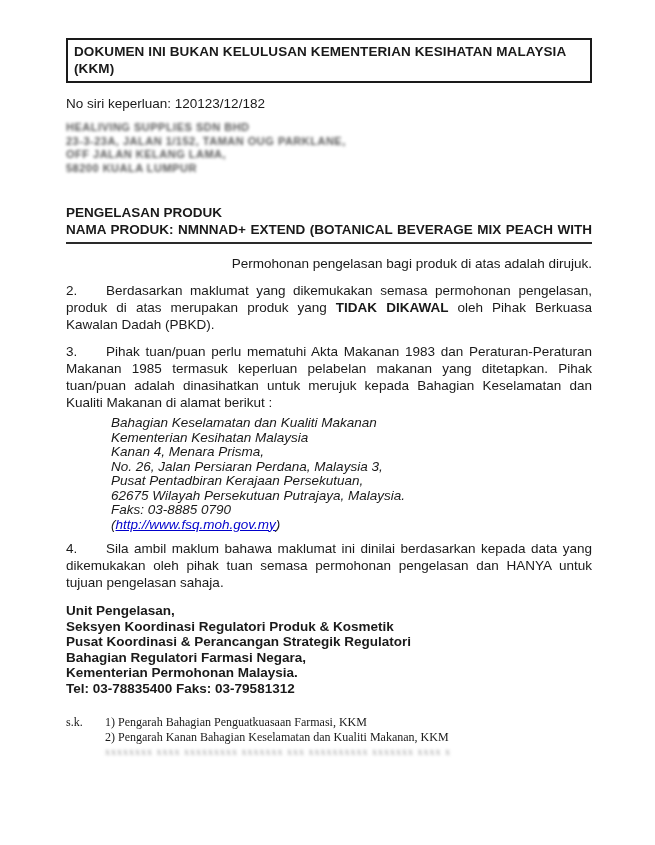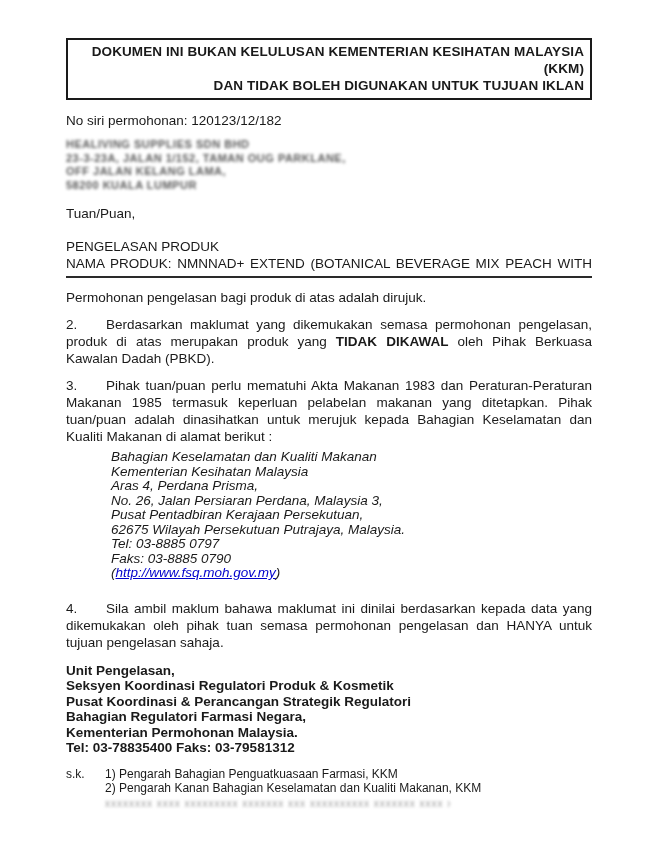--- a/index.html
+++ b/index.html
@@ -19,72 +19,73 @@
     line-height: 17px;
   }
   .page {
     width: 655px;
     height: 845px;
     padding: 38px 63px 0 66px;
     background: #ffffff;
   }
   .notice-box {
     border: 2px solid #1a1a1a;
-    text-align: right;
+    text-align: left;
     font-weight: bold;
     padding: 3px 6px 4px 6px;
     letter-spacing: 0.1px;
   }
   .serial { margin-top: 12px; }
   .recipient {
     margin-top: 9px;
     font-size: 11px;
     line-height: 13.5px;
     letter-spacing: 0.5px;
     color: #5a5a5a;
     filter: blur(1.7px);
     font-weight: bold;
   }
   .salutation { margin-top: 13px; }
   .subject {
-    margin-top: 16px;
-    font-weight: normal;
+    margin-top: 29px;
+    font-weight: bold;
   }
   .subject .just-last {
     text-align: justify;
     text-align-last: justify;
   }
   .subject-underline {
     margin-top: 4px;
     border: 0;
     border-top: 2px solid var(--rule);
     height: 0;
   }
-  .para-intro { margin-top: 11px; }
+  .para-intro { margin-top: 11px; text-align: right; }
   .body-para { margin-top: 10px; text-align: justify; }
   .p3 { }
-  .p4 { margin-top: 19px; }
+  .p4 { margin-top: 8px; }
   .pnum { display: inline-block; width: 40px; }
   .fsq {
     margin-top: 5px;
     margin-left: 45px;
     line-height: 14.5px;
     font-style: italic;
   }
   a.site-link { color: var(--link); text-decoration: underline; cursor: pointer; }
   .sig {
     margin-top: 12px;
     font-weight: bold;
     line-height: 15.5px;
   }
   .sk {
-    margin-top: 11px;
+    margin-top: 19px;
     display: flex;
     font-size: 12px;
     line-height: 14.5px;
+    font-family: Liberation Serif, serif;
   }
   .sk-label { width: 39px; flex-shrink: 0; }
   .sk-items { flex: 1; }
   .sk-redacted {
     margin-top: 1px;
     font-size: 10px;
     color: #9a9a9a;
     filter: blur(1.6px);
     white-space: nowrap;
     overflow: hidden;
@@ -92,61 +93,58 @@
     letter-spacing: 1px;
   }
 </style>
 </head>
 <body>
 
 <div class="page">
 
   <div class="notice-box">
     <div>DOKUMEN INI BUKAN KELULUSAN KEMENTERIAN KESIHATAN MALAYSIA (KKM)</div>
-    <div>DAN TIDAK BOLEH DIGUNAKAN UNTUK TUJUAN IKLAN</div>
   </div>
 
   <div class="serial">
-    <span>No siri permohonan:</span>
+    <span>No siri keperluan:</span>
     <span>120123/12/182</span>
   </div>
 
   <div class="recipient">
     <div>HEALIVING SUPPLIES SDN BHD</div>
     <div>23-3-23A, JALAN 1/152, TAMAN OUG PARKLANE,</div>
     <div>OFF JALAN KELANG LAMA,</div>
     <div>58200 KUALA LUMPUR</div>
   </div>
 
-  <div class="salutation">Tuan/Puan,</div>
 
   <div class="subject">
     <div>PENGELASAN PRODUK</div>
     <div class="just-last">NAMA PRODUK: NMNNAD+ EXTEND (BOTANICAL BEVERAGE MIX PEACH WITH</div>
     <div class="subject-underline"></div>
   </div>
 
   <div class="para-intro">Permohonan pengelasan bagi produk di atas adalah dirujuk.</div>
 
   <div class="body-para">
     <span class="pnum">2.</span><span>Berdasarkan maklumat yang dikemukakan semasa permohonan pengelasan, produk di atas merupakan produk yang </span><b>TIDAK DIKAWAL</b><span> oleh Pihak Berkuasa Kawalan Dadah (PBKD).</span>
   </div>
 
   <div class="body-para p3">
     <span class="pnum">3.</span><span>Pihak tuan/puan perlu mematuhi Akta Makanan 1983 dan Peraturan-Peraturan Makanan 1985 termasuk keperluan pelabelan makanan yang ditetapkan. Pihak tuan/puan adalah dinasihatkan untuk merujuk kepada Bahagian Keselamatan dan Kualiti Makanan di alamat berikut :</span>
   </div>
 
   <div class="fsq">
     <div>Bahagian Keselamatan dan Kualiti Makanan</div>
     <div>Kementerian Kesihatan Malaysia</div>
-    <div>Aras 4, Perdana Prisma,</div>
+    <div>Kanan 4, Menara Prisma,</div>
     <div>No. 26, Jalan Persiaran Perdana, Malaysia 3,</div>
     <div>Pusat Pentadbiran Kerajaan Persekutuan,</div>
     <div>62675 Wilayah Persekutuan Putrajaya, Malaysia.</div>
-    <div>Tel: 03-8885 0797</div>
     <div>Faks: 03-8885 0790</div>
     <div><span>(</span><a class="site-link" href="#">http://www.fsq.moh.gov.my</a><span>)</span></div>
   </div>
 
   <div class="body-para p4">
     <span class="pnum">4.</span><span>Sila ambil maklum bahawa maklumat ini dinilai berdasarkan kepada data yang dikemukakan oleh pihak tuan semasa permohonan pengelasan dan HANYA untuk tujuan pengelasan sahaja.</span>
   </div>
 
   <div class="sig">
     <div>Unit Pengelasan,</div>

